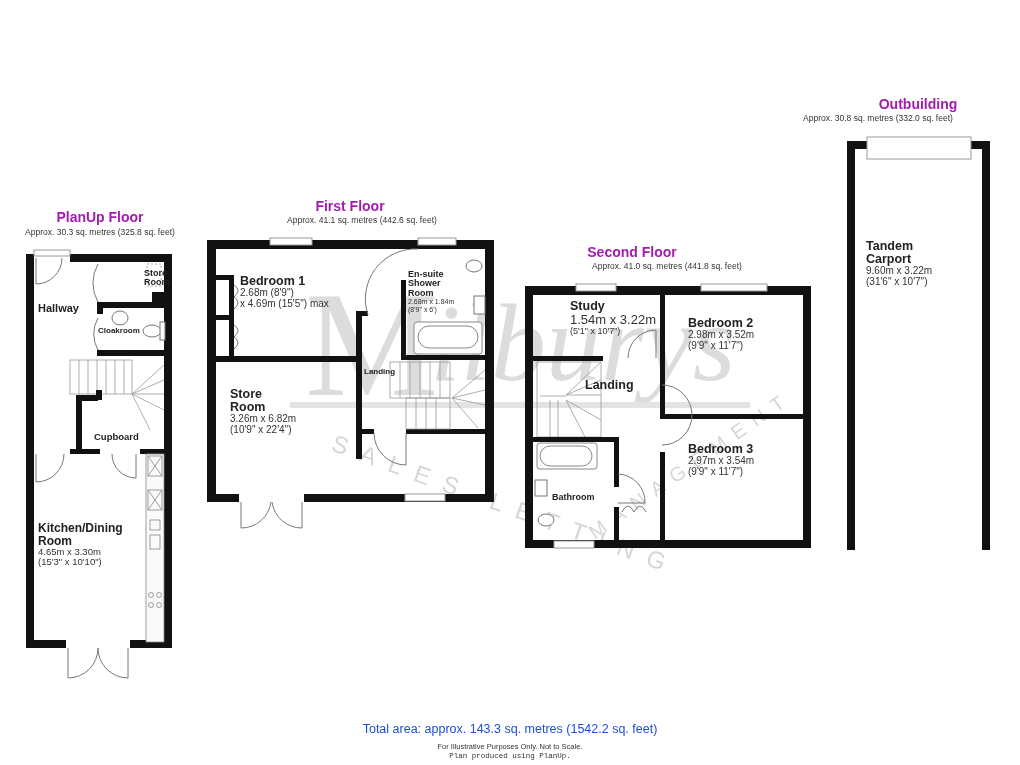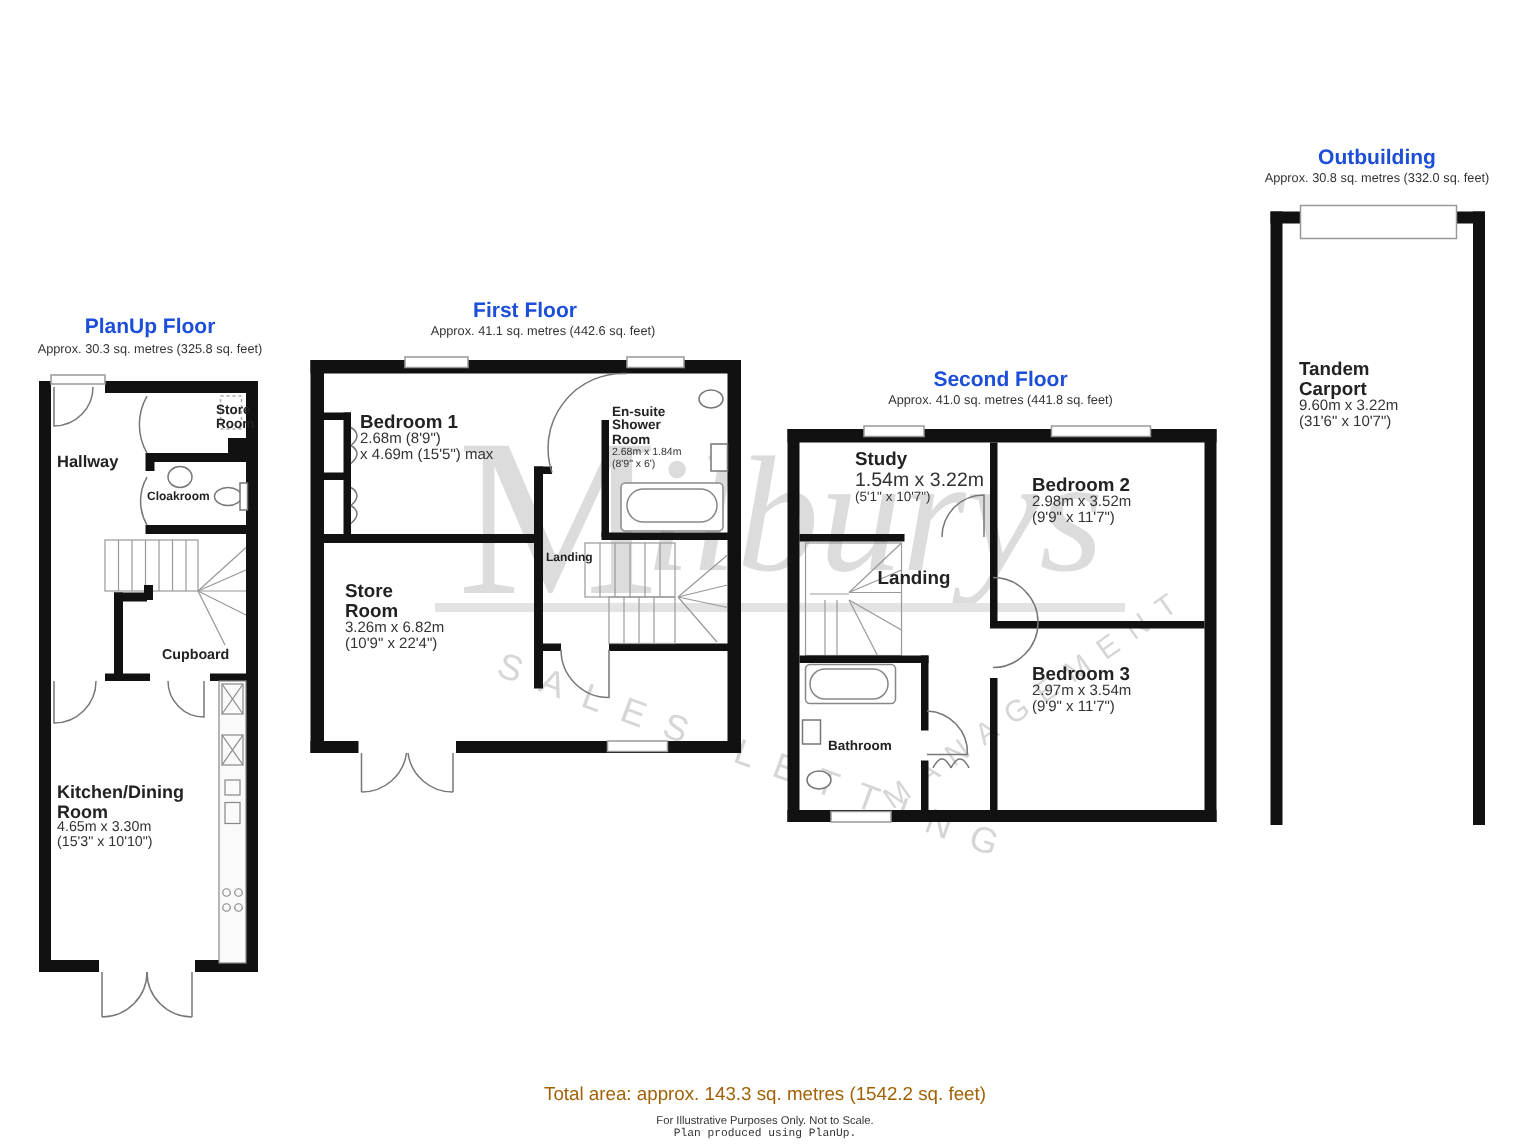--- a/index.html
+++ b/index.html
@@ -1,25 +1,25 @@
 <!DOCTYPE html>
 <html><head>
 <meta charset="utf-8">
 <style>
   html, body { margin:0; padding:0; background:#ffffff; }
   body { width:1020px; height:765px; position:relative; overflow:hidden; font-family:"Liberation Sans", sans-serif; color:#1a1a1a; }
-  .floor-title { position:absolute; text-align:center; font-weight:bold; font-size:14px; color:#1d4ed8; white-space:nowrap; }
+  .floor-title { position:absolute; text-align:center; font-weight:bold; font-size:14px; color:#a21caf; white-space:nowrap; }
   .floor-sub { position:absolute; text-align:center; font-size:8.5px; color:#333; white-space:nowrap; }
   .room-label { position:absolute; text-align:left; line-height:1.05; white-space:nowrap; }
   .room-name { font-weight:bold; font-size:12.5px; color:#222; display:block; }
   .room-name.small { font-size:9px; }
   .room-dim { font-size:10px; color:#333; display:block; }
   .room-dim.small { font-size:7px; }
   svg { position:absolute; left:0; top:0; }
-  .footer-total { position:absolute; left:0; width:1020px; top:722px; text-align:center; font-size:12.5px; color:#a16207; }
+  .footer-total { position:absolute; left:0; width:1020px; top:722px; text-align:center; font-size:12.5px; color:#1d4ed8; }
   .footer-note { position:absolute; left:0; width:1020px; text-align:center; font-size:7.5px; color:#333; }
 </style>
 </head>
 <body>
 
 <svg width="1020" height="765">
   <text x="305" y="395" font-family="Liberation Serif, serif" font-size="150" fill="#dcdcdc">M</text>
   <text x="430" y="380" font-family="Liberation Serif, serif" font-style="italic" font-size="110" fill="#dcdcdc">ilburys</text>
   <rect x="290" y="402" width="460" height="6" fill="#e3e3e3"></rect>
   <text x="330" y="450" font-family="Liberation Sans, sans-serif" font-size="24" fill="#d6d6d6" letter-spacing="14" transform="rotate(20 330 450)">SALES LETTING</text>
@@ -102,21 +102,21 @@
 <div class="room-label" style="left:104px; top:269px; width:40px;margin-left:40px;">
   <span class="room-name small">Store</span>
   <span class="room-name small">Room</span>
 </div>
 <div class="room-label" style="left:38px; top:303px; width:44px;">
   <span class="room-name" style="font-size:11px">Hallway</span>
 </div>
 <div class="room-label" style="left:98px; top:327px; width:44px;">
   <span class="room-name small" style="font-size:8px">Cloakroom</span>
 </div>
-<div class="room-label" style="left:108px; top:432px; width:52px;">
+<div class="room-label" style="left:94px; top:432px; width:52px;">
   <span class="room-name small" style="font-size:9.5px">Cupboard</span>
 </div>
 <div class="room-label" style="left:38px; top:522px; width:110px;">
   <span class="room-name" style="font-size:12px">Kitchen/Dining</span>
   <span class="room-name" style="font-size:12px">Room</span>
   <span class="room-dim" style="font-size:9.5px">4.65m x 3.30m</span>
   <span class="room-dim" style="font-size:9.5px">(15'3" x 10'10")</span>
 </div>
 
 <div class="floor-title" style="left:280px; width:140px; top:198px;">First Floor</div>
@@ -199,21 +199,21 @@
 <div class="room-label" style="left:364px; top:368px; width:36px;">
   <span class="room-name small" style="font-size:8px">Landing</span>
 </div>
 <div class="room-label" style="left:230px; top:388px; width:110px;">
   <span class="room-name">Store</span>
   <span class="room-name">Room</span>
   <span class="room-dim">3.26m x 6.82m</span>
   <span class="room-dim">(10'9" x 22'4")</span>
 </div>
 
-<div class="floor-title" style="left:597px; width:140px; top:244px;">Second Floor</div>
+<div class="floor-title" style="left:562px; width:140px; top:244px;">Second Floor</div>
 <div class="floor-sub" style="left:577px; width:180px; top:261px;">Approx. 41.0 sq. metres (441.8 sq. feet)</div>
 
 <svg width="1020" height="765">
   <rect x="525" y="286" width="286" height="9" fill="#111"></rect>
   <rect x="525" y="286" width="8" height="262" fill="#111"></rect>
   <rect x="803" y="286" width="8" height="262" fill="#111"></rect>
   <rect x="525" y="540" width="286" height="8" fill="#111"></rect>
 
   <rect x="576" y="284" width="40" height="7" fill="#fff" stroke="#999"></rect>
   <rect x="701" y="284" width="66" height="7" fill="#fff" stroke="#999"></rect>
@@ -270,21 +270,21 @@
 <div class="room-label" style="left:688px; top:443px; width:90px;">
   <span class="room-name">Bedroom 3</span>
   <span class="room-dim">2.97m x 3.54m</span>
   <span class="room-dim">(9'9" x 11'7")</span>
 </div>
 <div class="room-label" style="left:552px; top:493px; width:50px;">
   <span class="room-name small">Bathroom</span>
 </div>
 
 <div class="floor-title" style="left:848px; width:140px; top:96px;">Outbuilding</div>
-<div class="floor-sub" style="left:828px; width:180px; top:113px;">Approx. 30.8 sq. metres (332.0 sq. feet)</div>
+<div class="floor-sub" style="left:788px; width:180px; top:113px;">Approx. 30.8 sq. metres (332.0 sq. feet)</div>
 
 <svg width="1020" height="765">
   <rect x="847" y="141" width="8" height="409" fill="#111"></rect>
   <rect x="982" y="141" width="8" height="409" fill="#111"></rect>
   <rect x="847" y="141" width="22" height="8" fill="#111"></rect>
   <rect x="968" y="141" width="22" height="8" fill="#111"></rect>
   <rect x="867" y="137" width="104" height="22" fill="#fff" stroke="#999"></rect>
 </svg>
 
 <div class="room-label" style="left:866px; top:240px; width:104px;">

